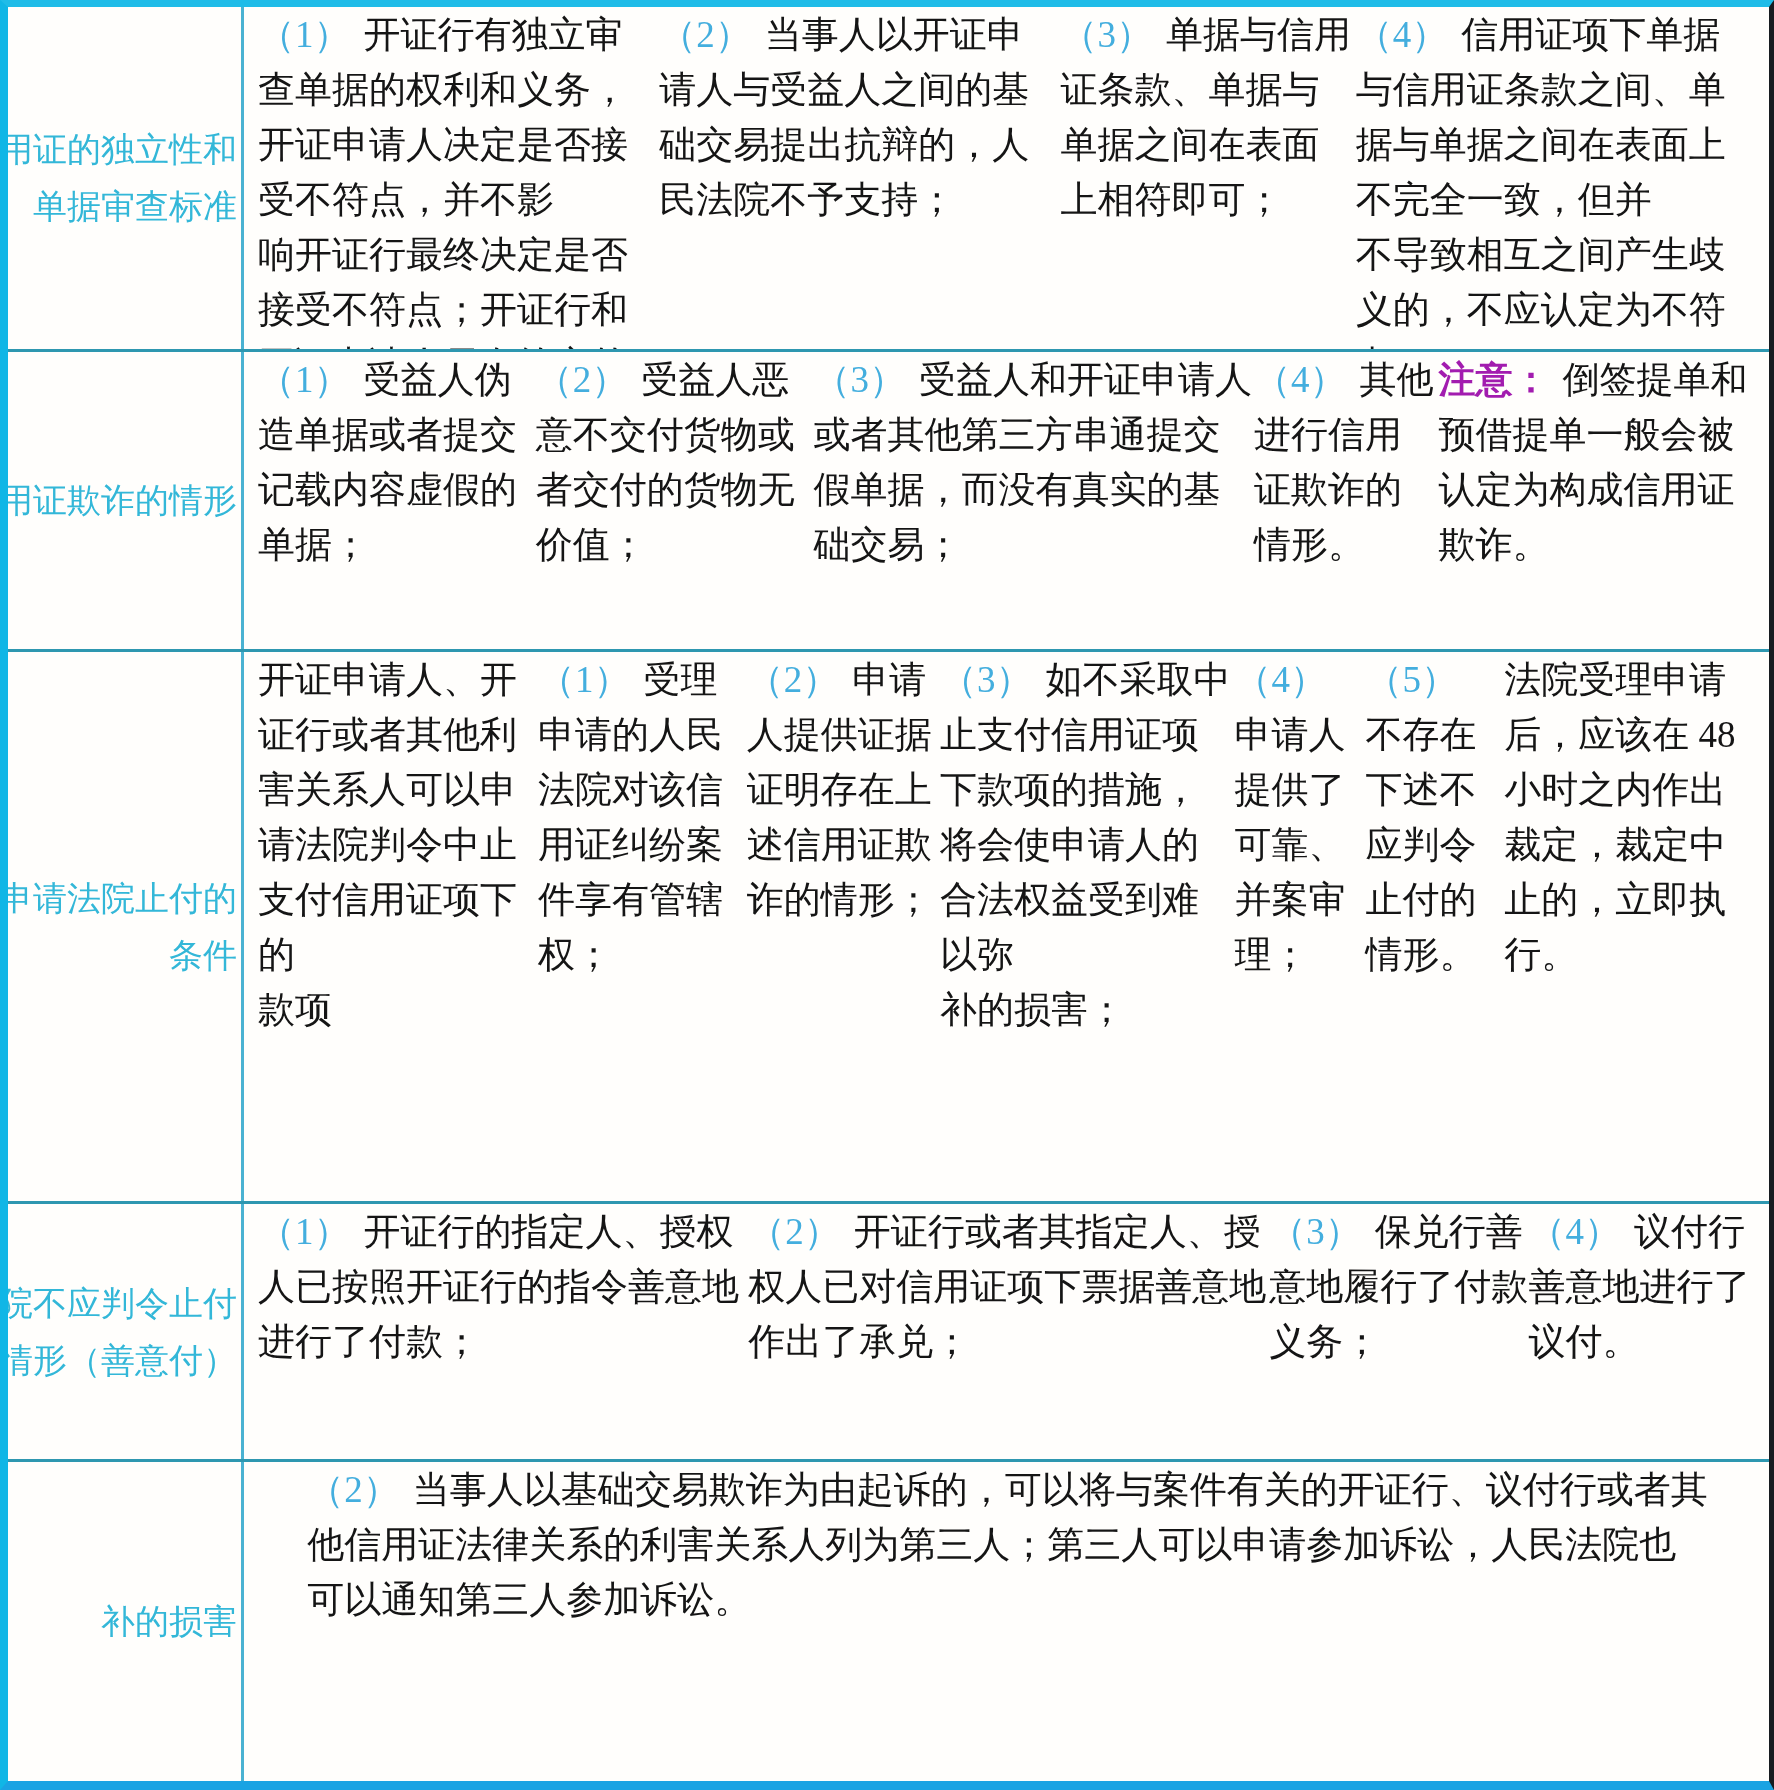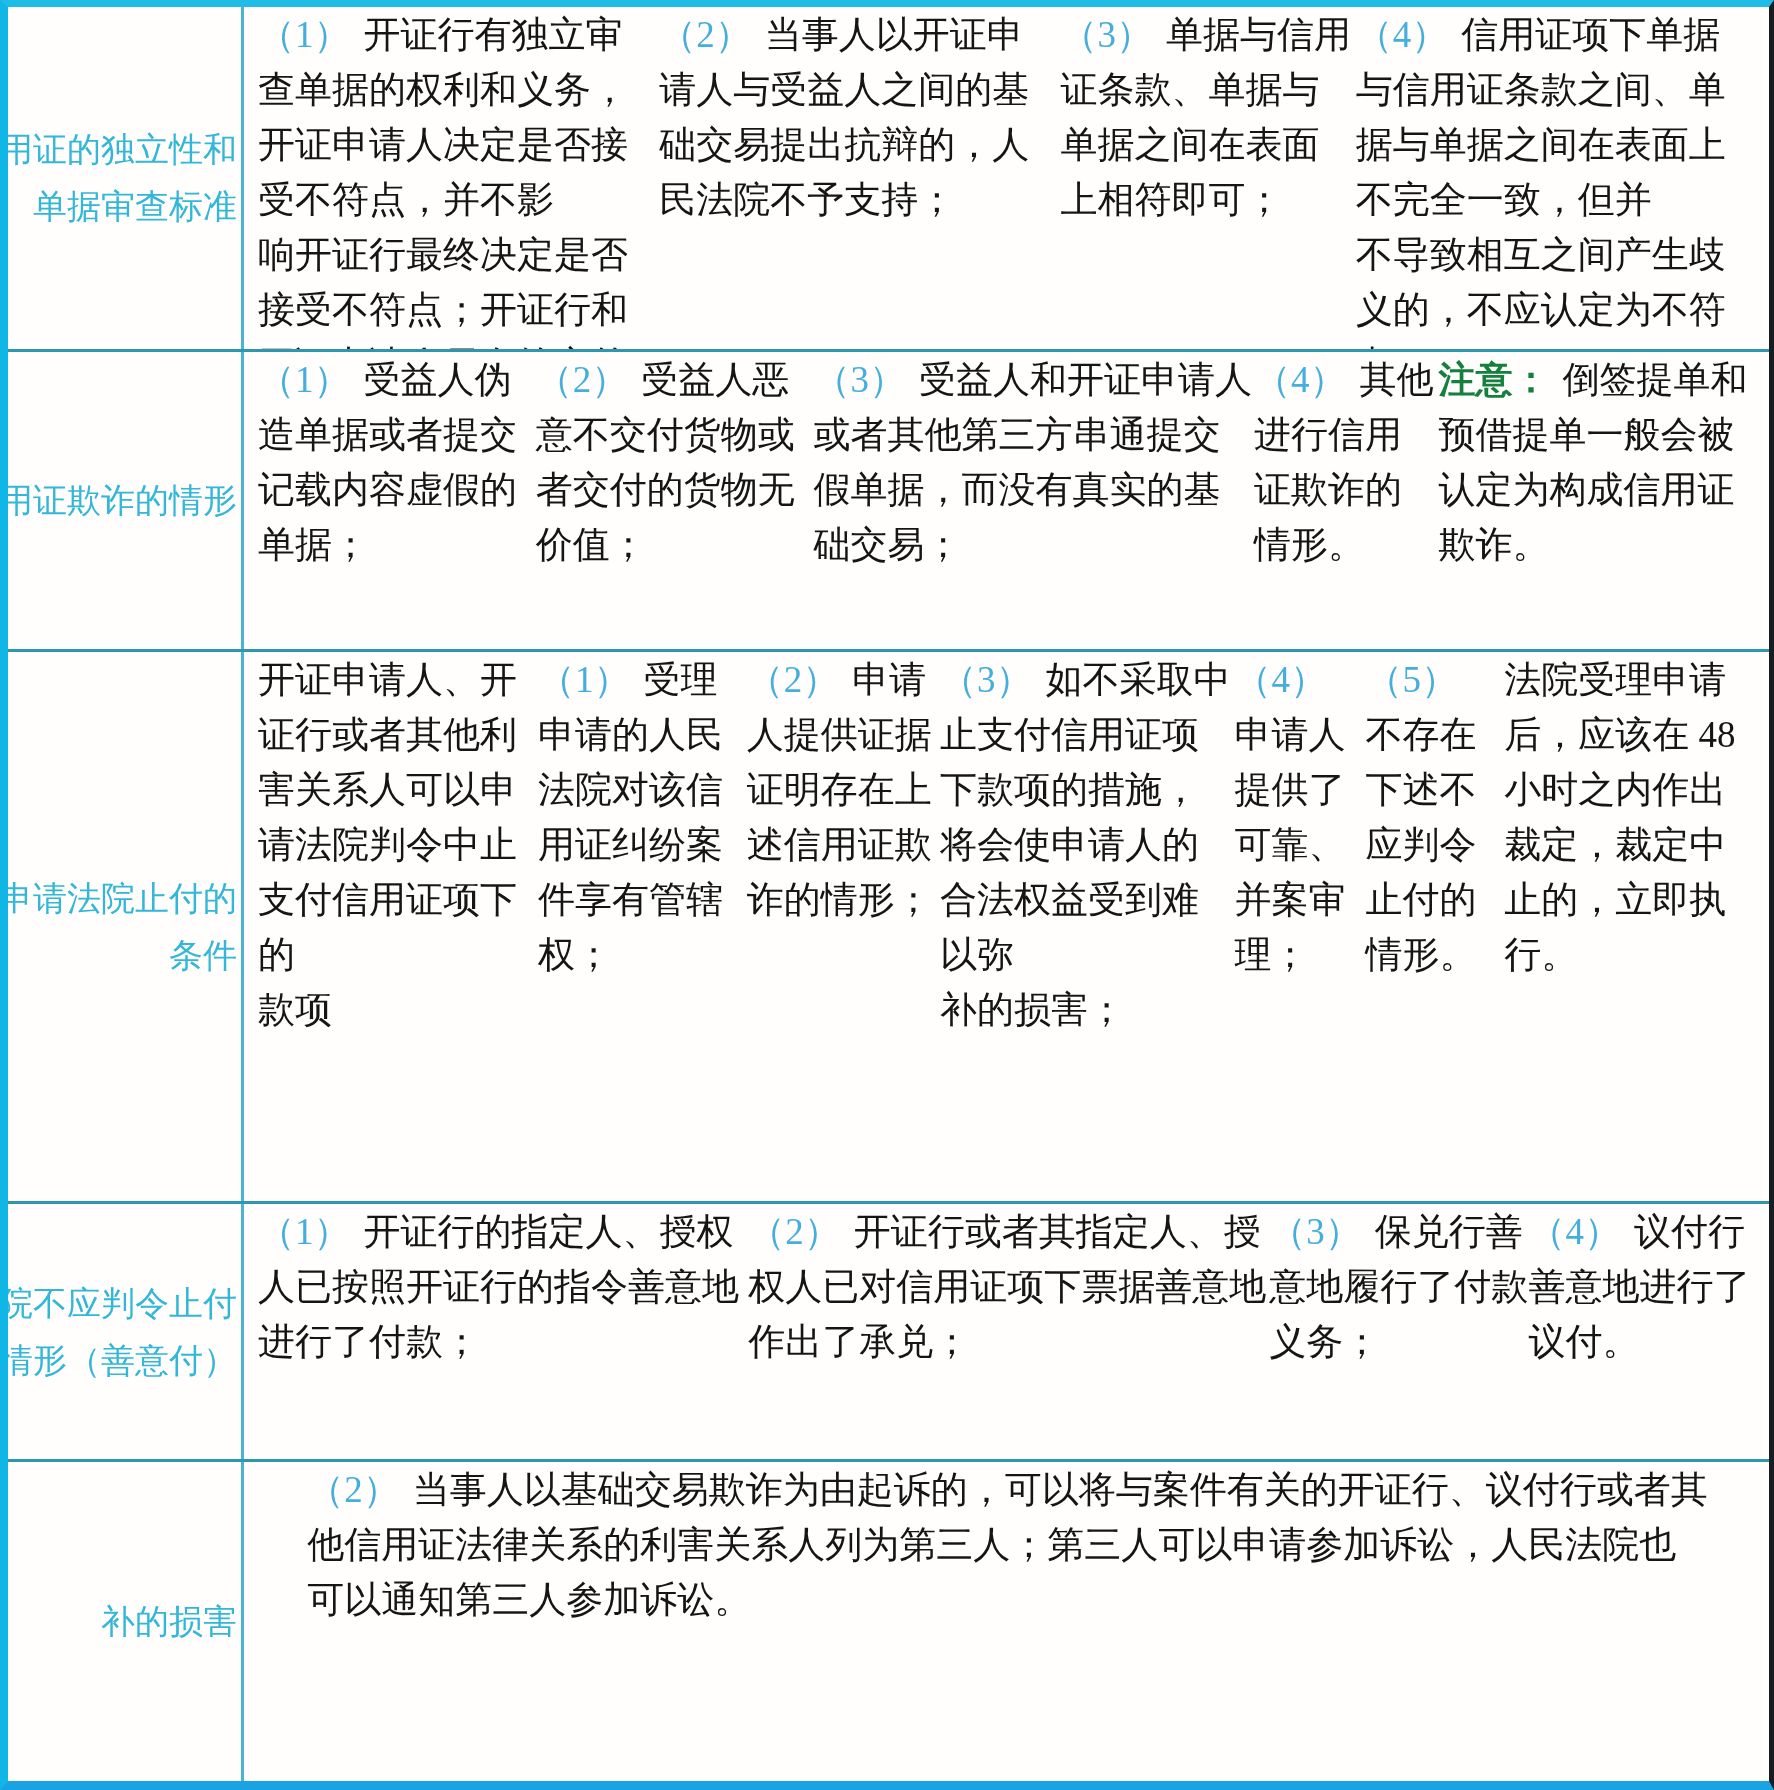--- a/index.html
+++ b/index.html
@@ -64,21 +64,21 @@
     font-size: 37px;
     line-height: 55px;
     color: #151515;
     white-space: pre-wrap;
   }
   .num {
     color: #44aede;
     margin-right: 13px;
   }
   .note-label {
-    color: #15803d;
+    color: #a21caf;
     font-weight: bold;
     margin-right: 13px;
   }
 </style>
 </head>
 <body>
 
 <div class="page" id="table-root">
     <div class="row">
       <div class="cell-left">

